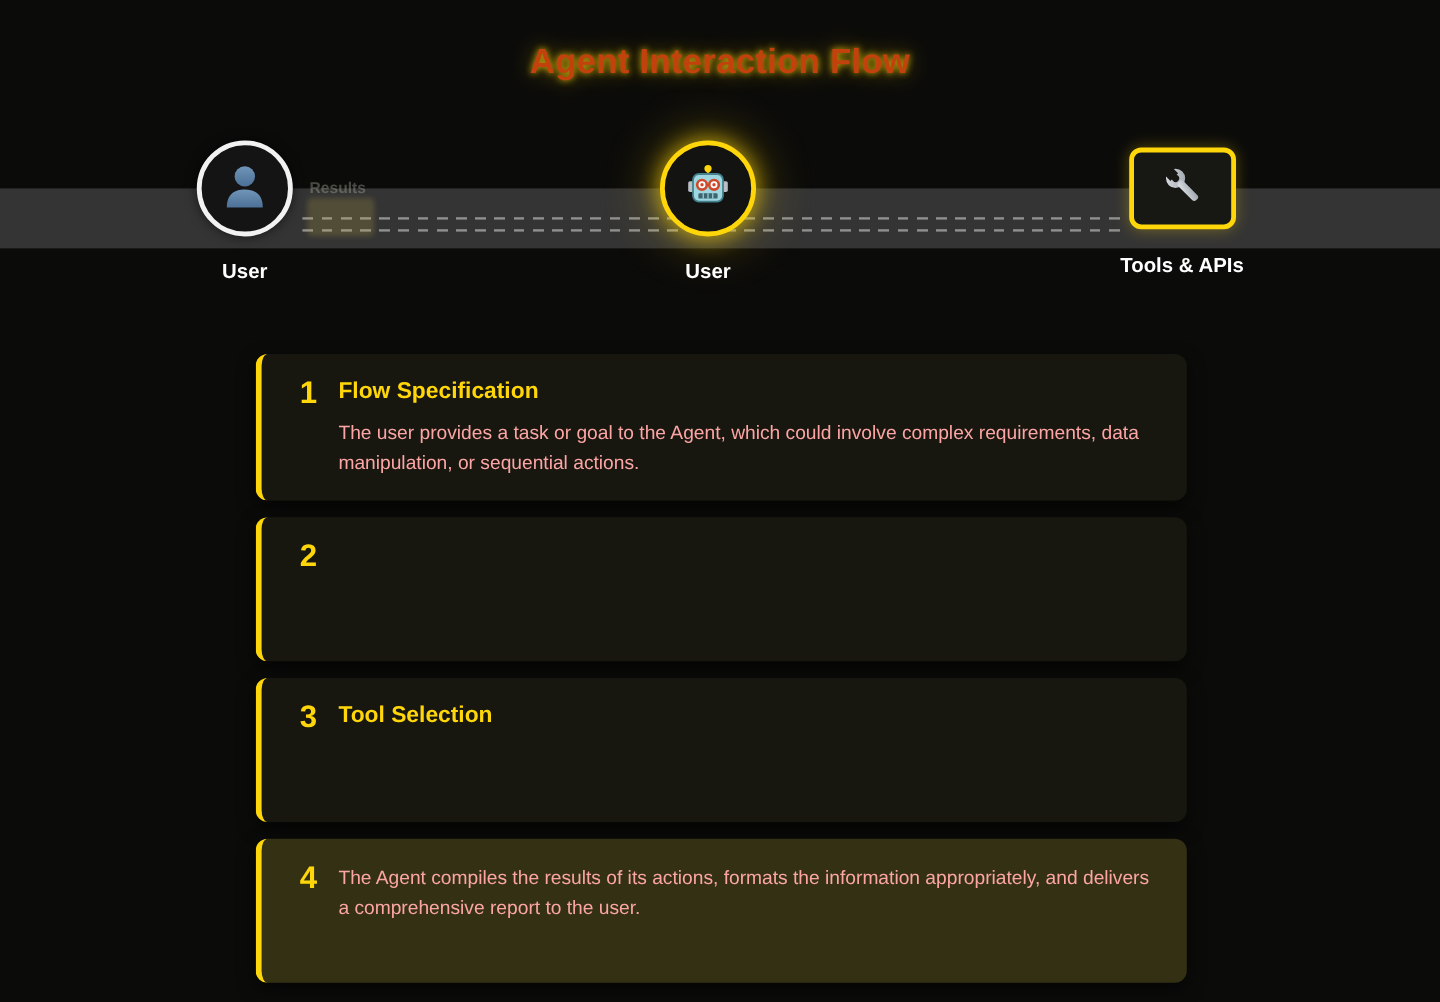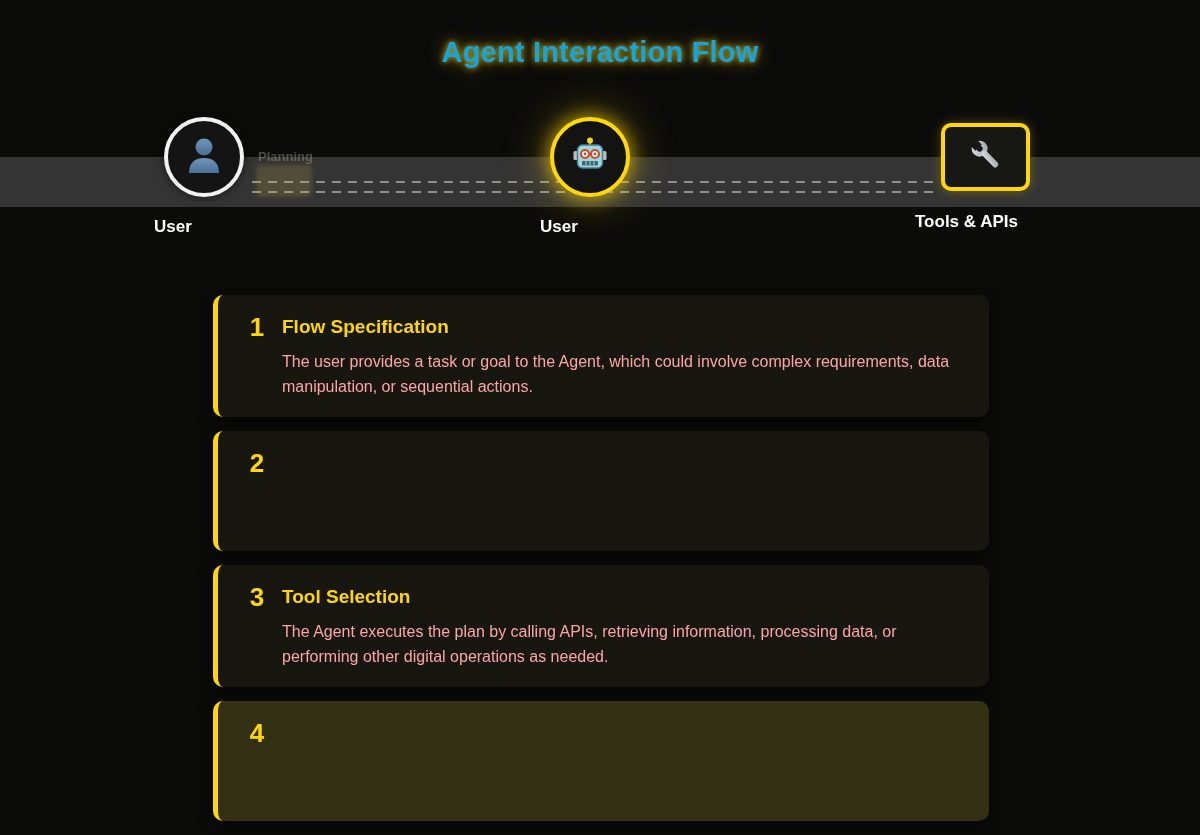--- a/index.html
+++ b/index.html
@@ -8,21 +8,21 @@
 
   .stage {
     position:relative; width:1200px; height:835px; margin:0 auto;
     background:#0b0b0a; overflow:hidden;
   }
 
   
   .page-title {
     position:absolute; top:36px; left:0; width:100%;
     text-align:center; font-size:29px; font-weight:700; letter-spacing:.2px;
-    color:#0ea5e9;
+    color:#c2410c;
     text-shadow:0 0 6px rgba(255,214,10,.85), 0 0 20px rgba(255,214,10,.45);
   }
 
   
   .flow-band {
     position:absolute; left:0; top:157px; width:1200px; height:50px;
     background:#343434; z-index:1;
   }
   .dashed-line {
     position:absolute; left:252px; width:688px; height:2px; z-index:2;
@@ -52,21 +52,21 @@
   .node-agent {
     left:550px; top:117px; background:#131311; border:4px solid #ffd60a;
     box-shadow:0 0 16px 3px rgba(255,214,10,.55), 0 0 40px 10px rgba(255,214,10,.22);
   }
   .node-tools {
     left:941px; top:123px; width:89px; height:68px; border-radius:10px;
     background:#171714; border:4px solid #ffd60a;
     box-shadow:0 0 12px rgba(255,214,10,.3);
   }
   .node-label {
-    position:absolute; z-index:3; text-align:left;
+    position:absolute; z-index:3; text-align:center;
     color:#fff; font-size:17px; font-weight:700;
   }
   .label-user  { left:154px; top:217px; width:100px; }
   .label-agent { left:540px; top:217px; width:100px; }
   .label-tools { left:915px; top:212px; width:140px; }
 
   
   .steps { position:absolute; left:213px; top:295px; width:776px; z-index:3; }
   .step-card {
     position:relative; min-height:120px; margin-bottom:14px;
@@ -86,21 +86,21 @@
 <body>
 
 <div class="stage">
 
   <h1 class="page-title">Agent Interaction Flow</h1>
 
   <div class="flow-band"></div>
   <div class="dashed-line top"></div>
   <div class="dashed-line bottom"></div>
 
-  <div class="ghost-results">Planning</div>
+  <div class="ghost-results">Results</div>
   <div class="ghost-request"></div>
 
   <div class="node node-circle node-user">
     <span>
       <svg width="40" height="42" viewBox="0 0 40 42">
         <defs>
           <linearGradient id="gUser" x1="0" y1="0" x2="0" y2="1">
             <stop offset="0" stop-color="#6f95b8"></stop>
               <stop offset="1" stop-color="#4c7096"></stop>
           </linearGradient>
@@ -159,21 +159,21 @@
       <div class="step-desc">The user provides a task or goal to the Agent, which could involve complex requirements, data manipulation, or sequential actions.</div>
     </div>
 
     <div class="step-card">
       <div class="step-number">2</div>
     </div>
 
     <div class="step-card">
       <div class="step-number">3</div>
       <div class="step-title">Tool Selection</div>
-      <div class="step-desc">The Agent executes the plan by calling APIs, retrieving information, processing data, or performing other digital operations as needed.</div>
     </div>
 
     <div class="step-card highlighted">
       <div class="step-number">4</div>
+      <div class="step-desc">The Agent compiles the results of its actions, formats the information appropriately, and delivers a comprehensive report to the user.</div>
     </div>
 
   </div>
 </div>
 
 </body></html>

